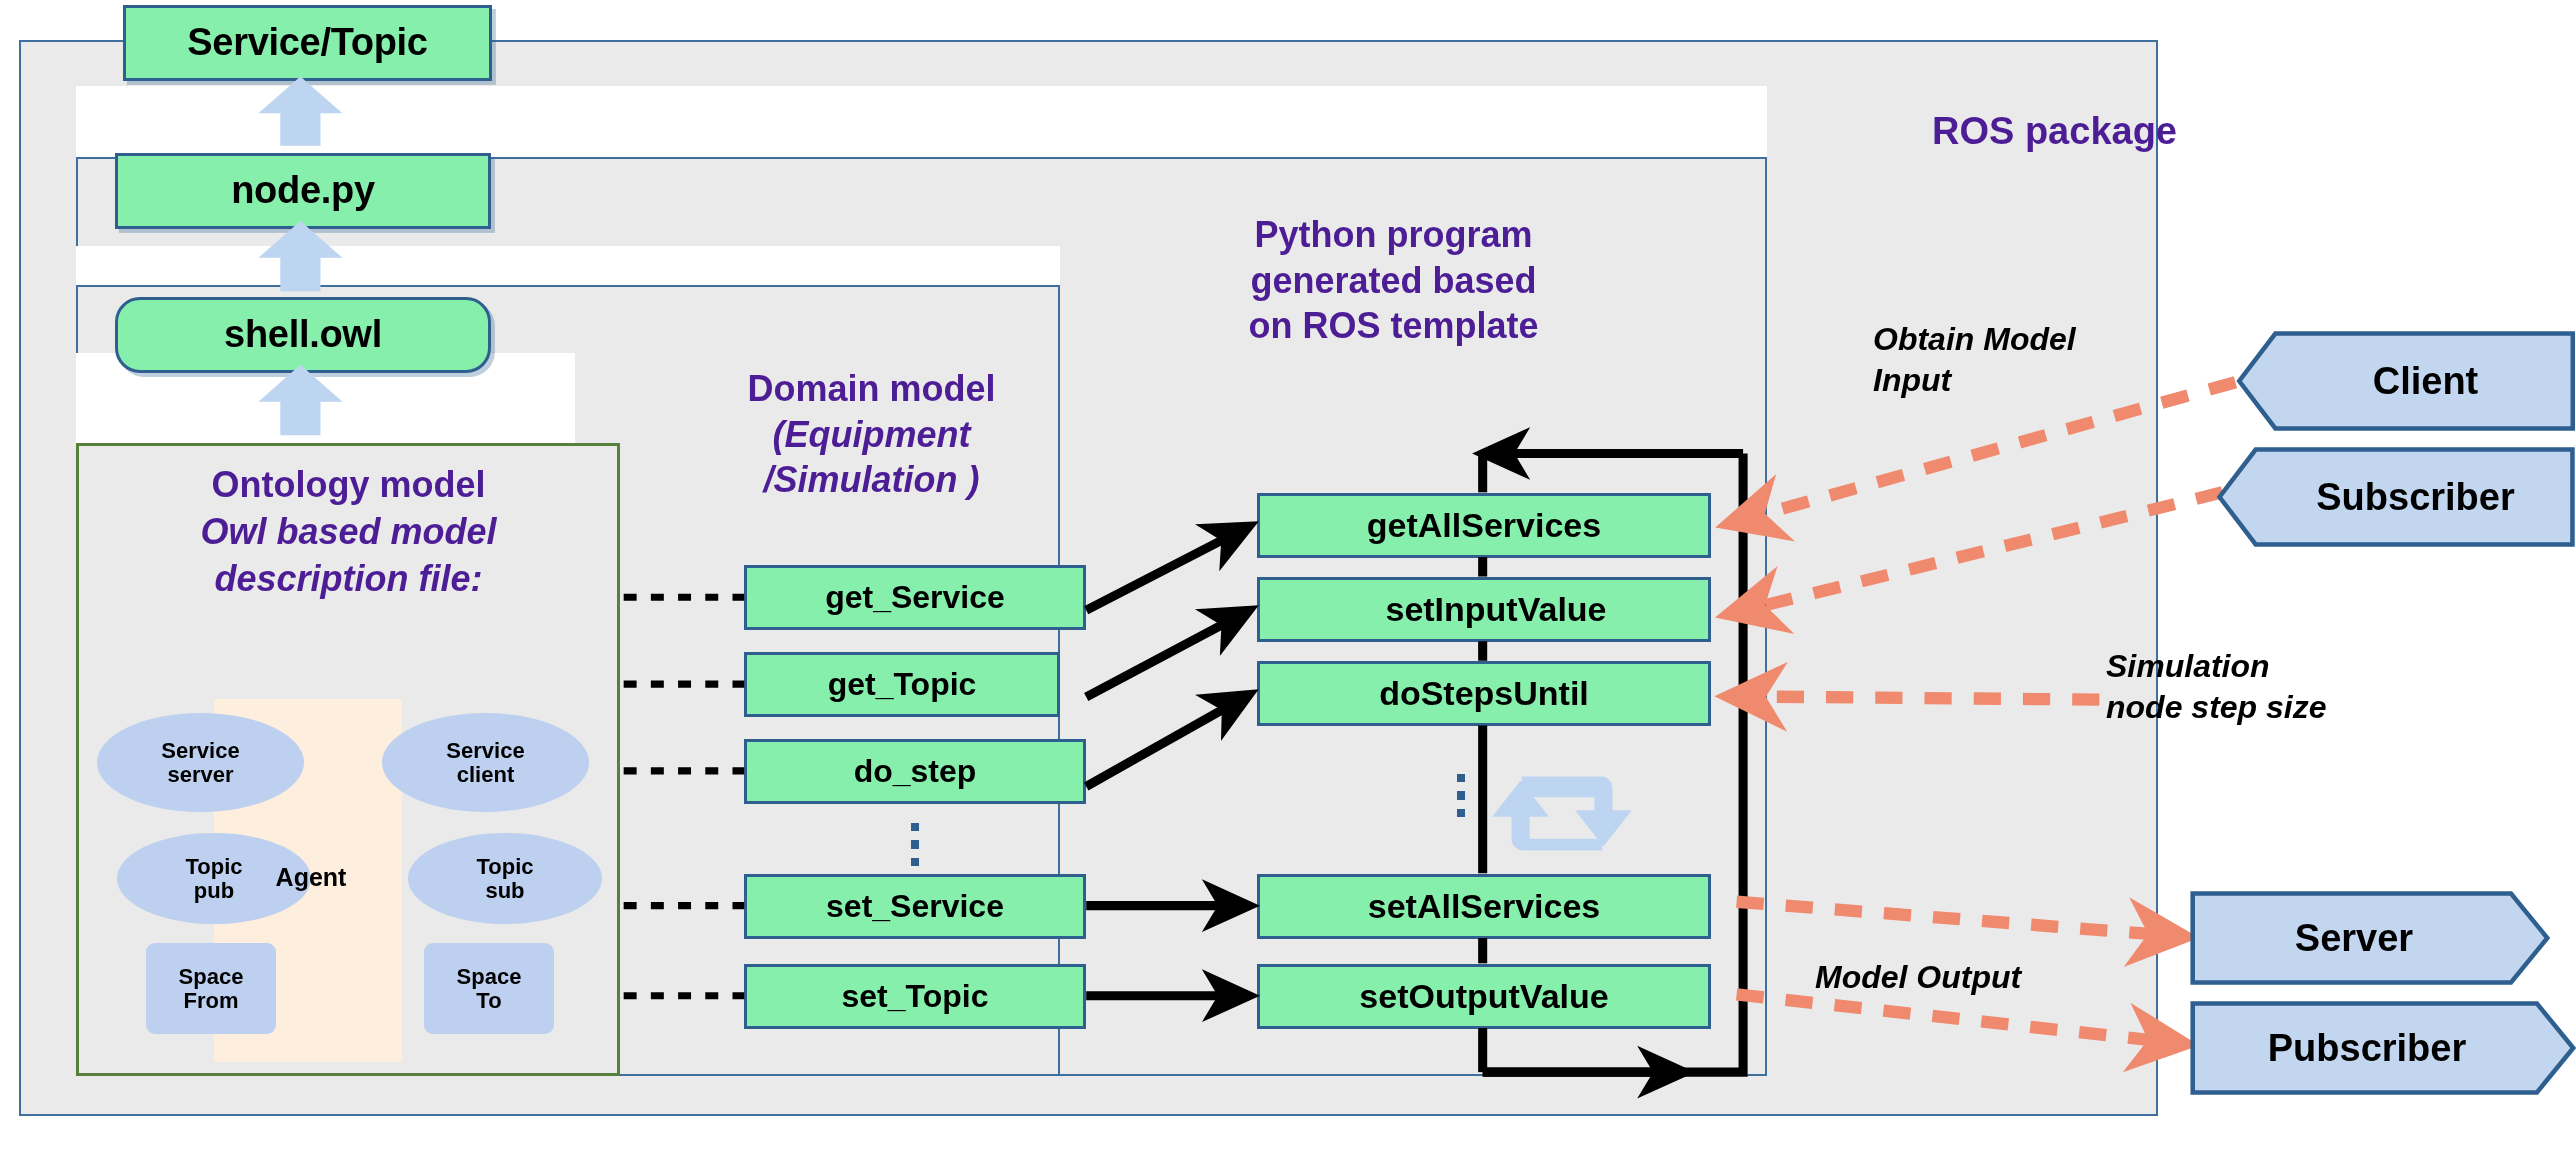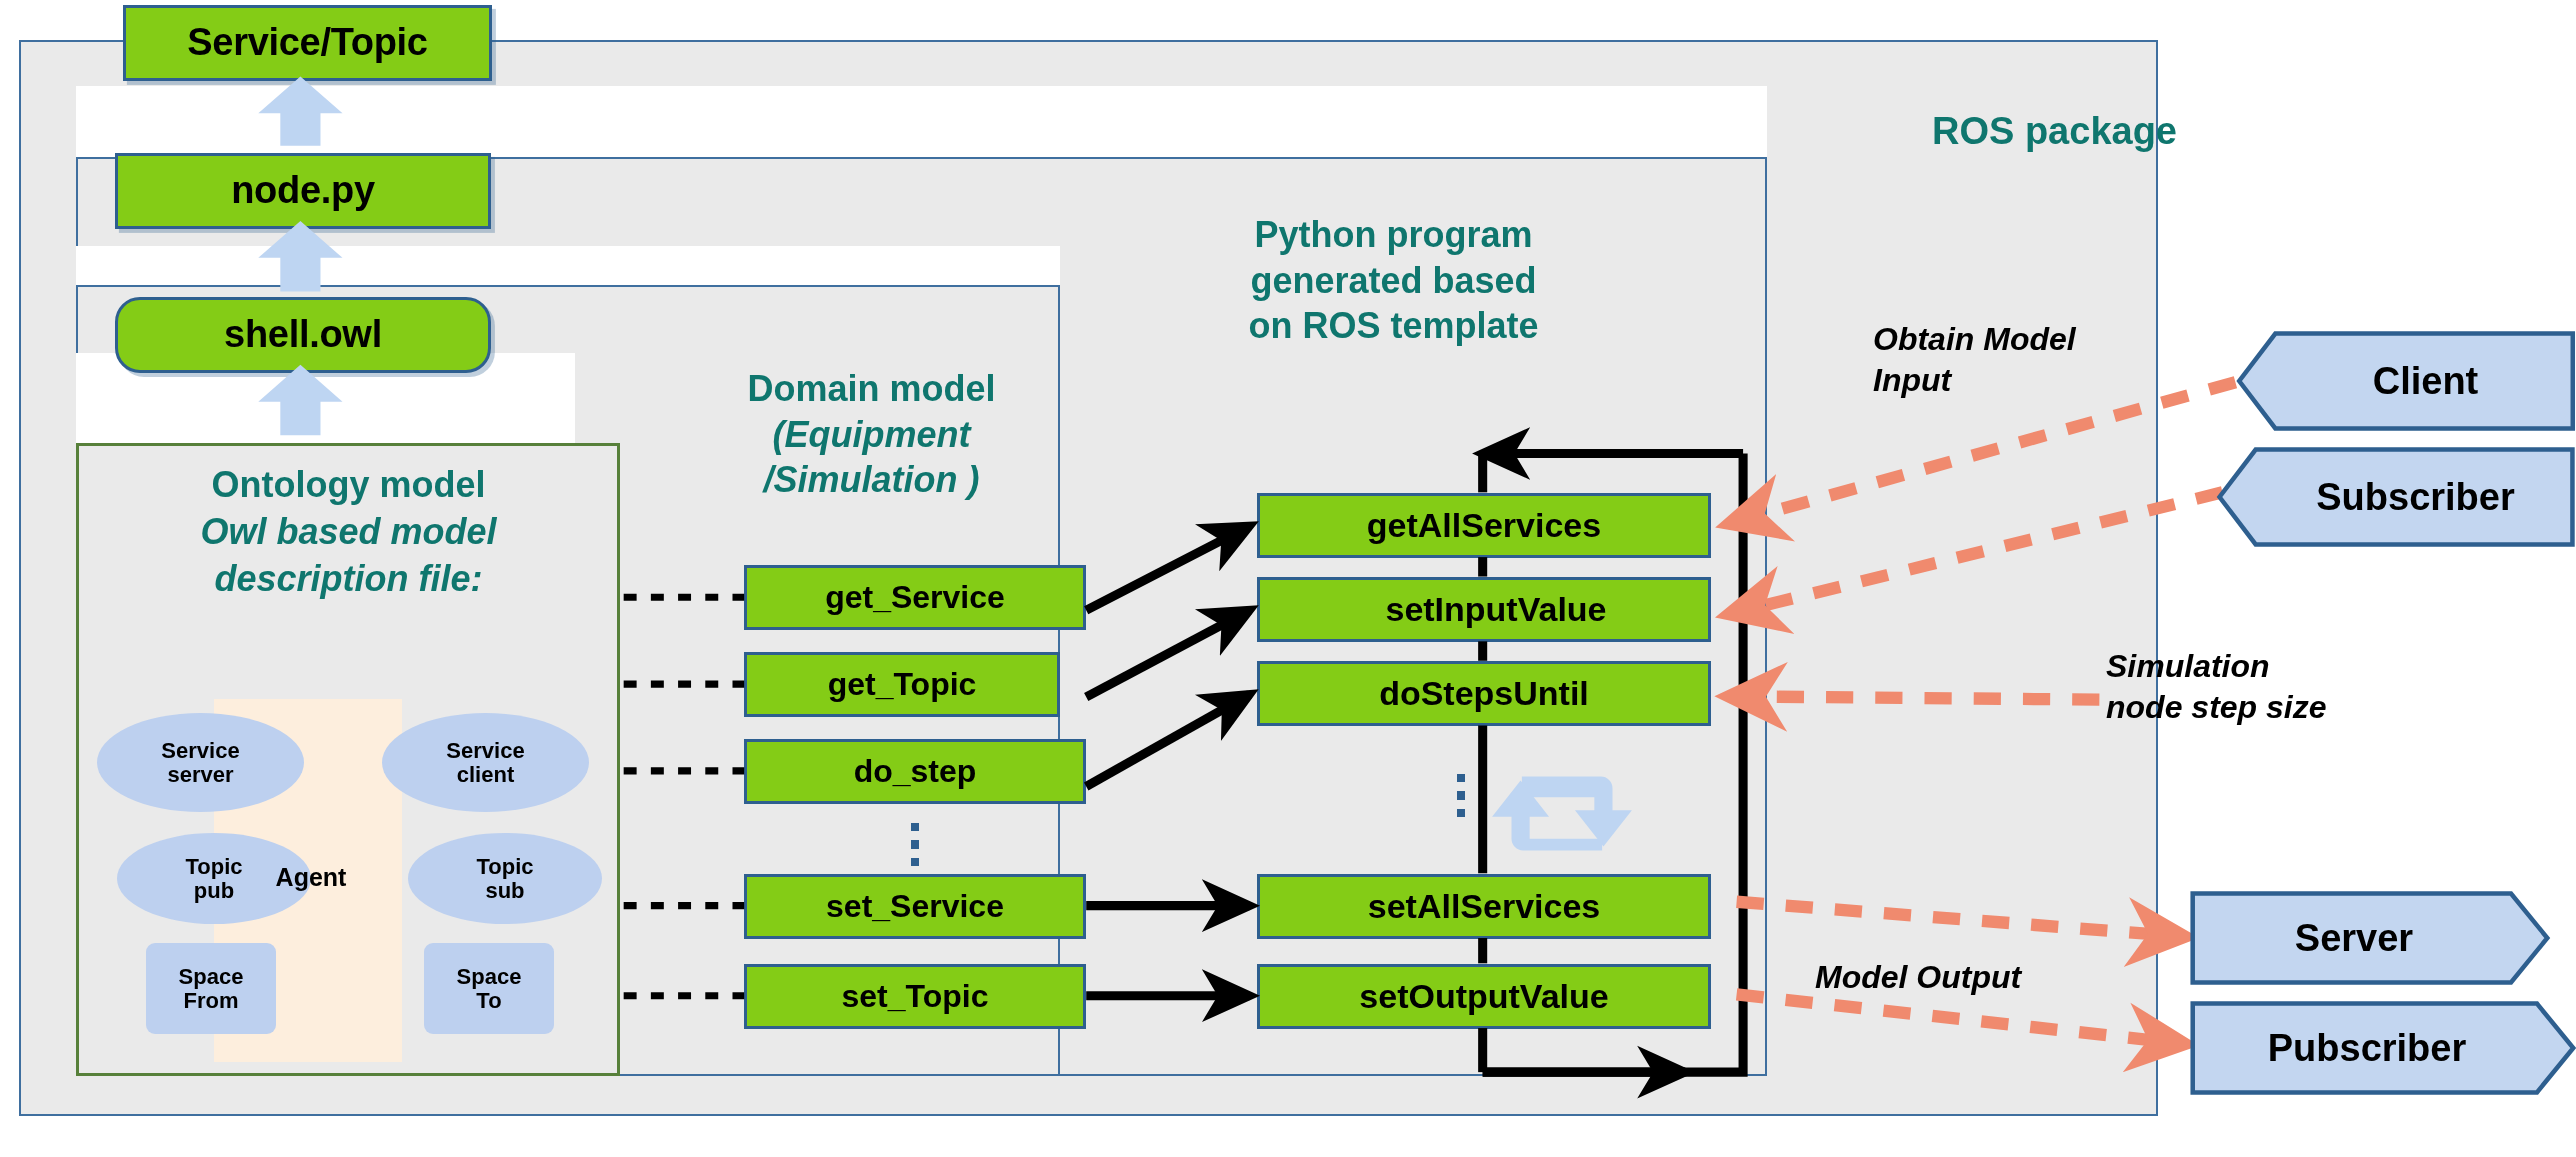--- a/index.html
+++ b/index.html
@@ -9,34 +9,34 @@
   .abs{position:absolute;box-sizing:border-box;}
 
   
   .frame{background:#eaeaea;border:2.6px solid #3f6f9f;}
   .frame-inner{background:#eaeaea;border:2.6px solid #3f6f9f;}
   .white-gap{background:#ffffff;}
   .frame-onto{background:#eaeaea;border:3.2px solid #57803a;}
 
   
   .bbox{
-    background:#84cc16;border:3.2px solid #2e5f8f;
+    background:#86efac;border:3.2px solid #2e5f8f;
     display:flex;align-items:center;justify-content:center;
     color:#000;font-weight:bold;text-align:center;line-height:1.05;
   }
   .bbox.shadow{box-shadow:3.9px 3.9px 0 rgba(47,95,143,.30);}
 
   
   .stacklbl{font-size:38px;letter-spacing:-0.3px;}
   
   .fnbox{font-size:32px;}
   .fnbox.py{font-size:34px;}
 
   
-  .heading{color:#0f766e;font-weight:bold;text-align:center;line-height:1.12;}
+  .heading{color:#4c1d95;font-weight:bold;text-align:center;line-height:1.12;}
   .h-ros{font-size:38px;}
   .h-domain{font-size:36px;}
   .h-py{font-size:36px;}
   .h-onto{font-size:36px;}
   .ital{font-style:italic;}
   .note{font-style:italic;font-weight:bold;font-size:32px;line-height:1.18;color:#000;}
 
   
   .agentband{background:#fdeedd;}
   .ell{

